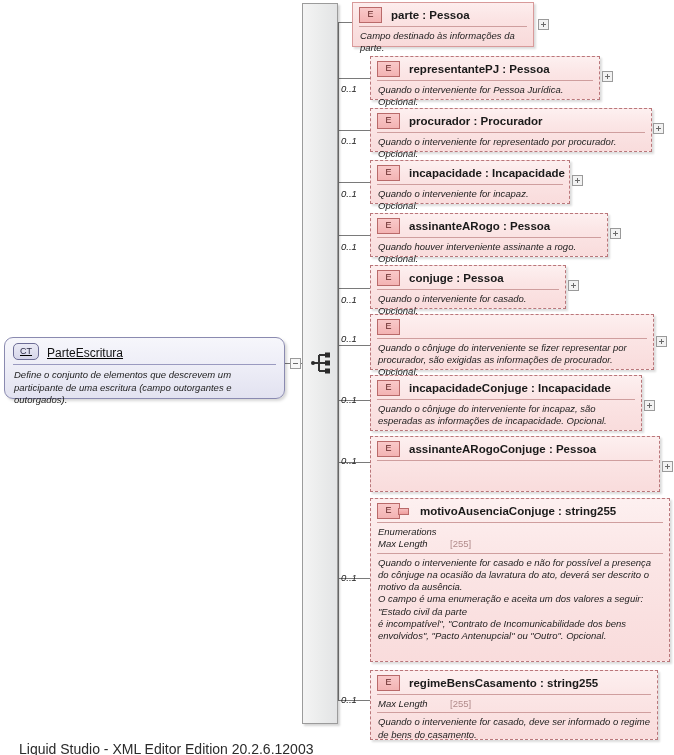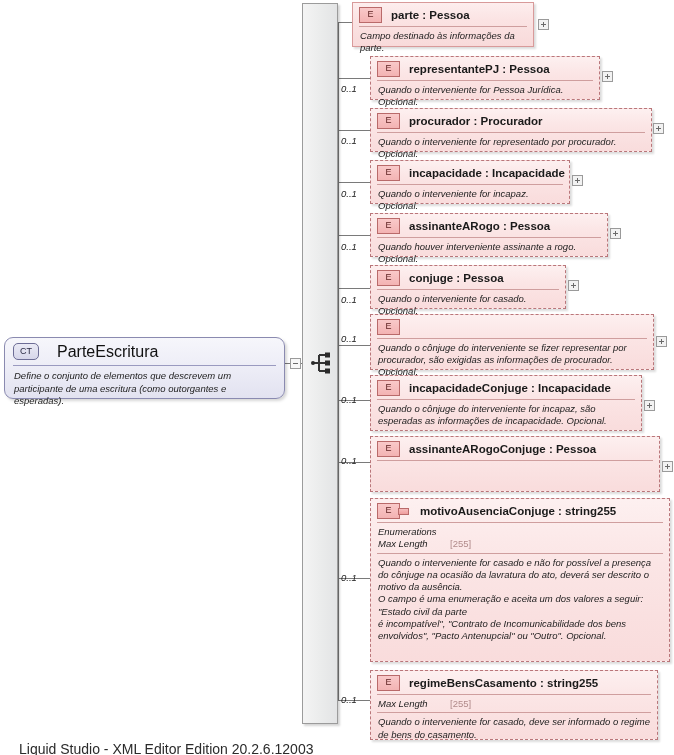--- a/index.html
+++ b/index.html
@@ -42,39 +42,40 @@
   .ct-box {
     position: absolute;
     border: 1px solid #8a8ab0;
     border-radius: 9px;
     background: linear-gradient(to bottom, #f6f6fb 0%, #ececf6 55%, #e2e2f0 100%);
     box-shadow: 2px 2px 3px rgba(0,0,0,0.16);
     box-sizing: border-box;
   }
   .ct-head {
     display: flex;
-    align-items: flex-start;
+    align-items: flex-end;
     padding: 5px 8px 4px 8px;
+    text-decoration: underline;
   }
   .ct-badge {
     width: 24px;
     height: 15px;
     border: 1px solid #6d6d96;
     border-radius: 5px;
     background: linear-gradient(to bottom, #eaeaf5, #d6d6ea);
     font-size: 9px;
     line-height: 14px;
     text-align: center;
     color: #2b2b44;
     font-family: "Liberation Sans", sans-serif;
     letter-spacing: 0px;
   }
   .ct-title {
-    margin-left: 18px;
-    font-size: 16px;
+    margin-left: 8px;
+    font-size: 12px;
     color: #111111;
     font-weight: normal;
   }
   .ct-rule {
     height: 1px;
     background: #9a9ac0;
     margin: 0 8px;
   }
   .ct-doc {
     font-size: 9.5px;
@@ -268,21 +269,21 @@
   </svg>
 
   <div class="seq-band" style="left:302px; top:3px; width:34px; height:719px;"></div>
 
   <div class="ct-box" style="left:4px; top:337px; width:281px; height:62px;">
     <div class="ct-head">
       <span class="ct-badge">CT</span>
       <span class="ct-title">ParteEscritura</span>
     </div>
     <div class="ct-rule"></div>
-    <div class="ct-doc">Define o conjunto de elementos que descrevem um participante de uma escritura (como outorgantes e esperadas).</div>
+    <div class="ct-doc">Define o conjunto de elementos que descrevem um participante de uma escritura (campo outorgantes e outorgados).</div>
   </div>
 
   <div class="stub" style="left:290px; top:358px;"></div>
 
   <svg class="compositor" style="left:310px; top:350px;" width="26" height="26" viewBox="0 0 26 26">
     <g stroke="#333333" stroke-width="1.1" fill="none" shape-rendering="crispEdges">
       <line x1="2" y1="13" x2="9" y2="13"></line>
       <line x1="9" y1="5" x2="9" y2="21"></line>
       <line x1="9" y1="5" x2="15" y2="5"></line>
       <line x1="9" y1="13" x2="15" y2="13"></line>

